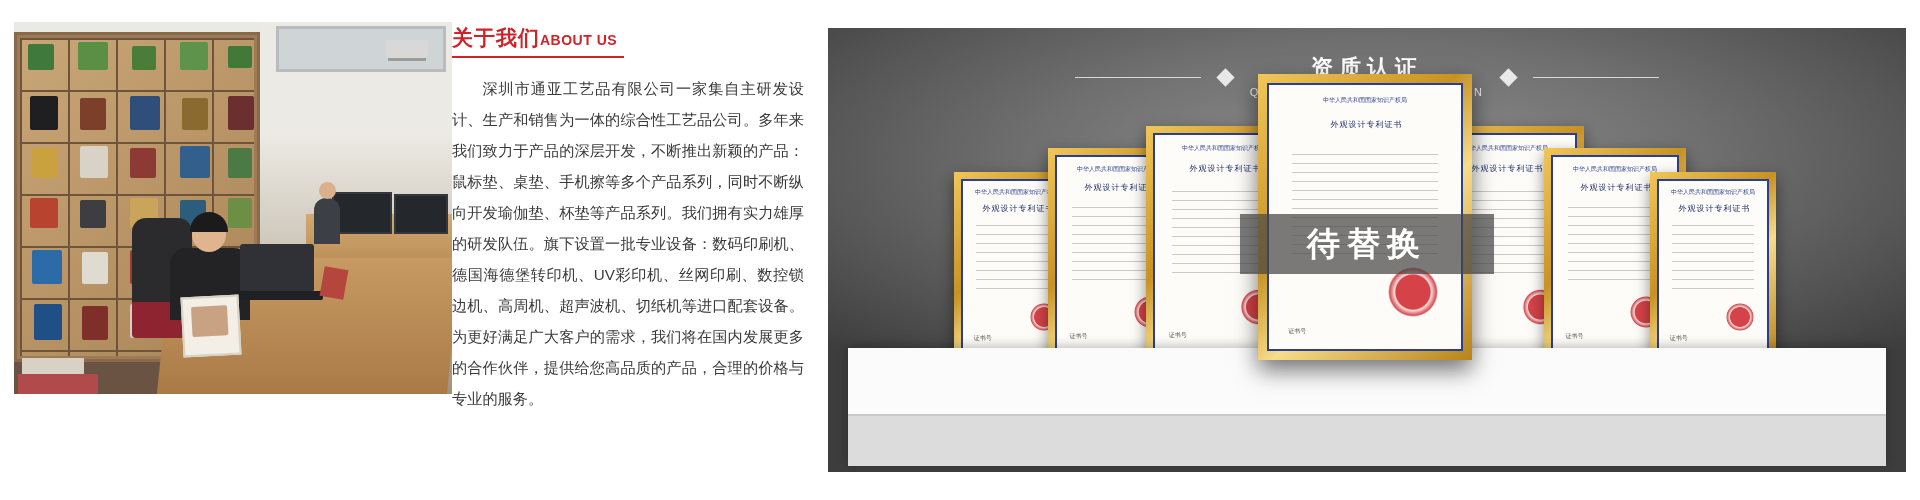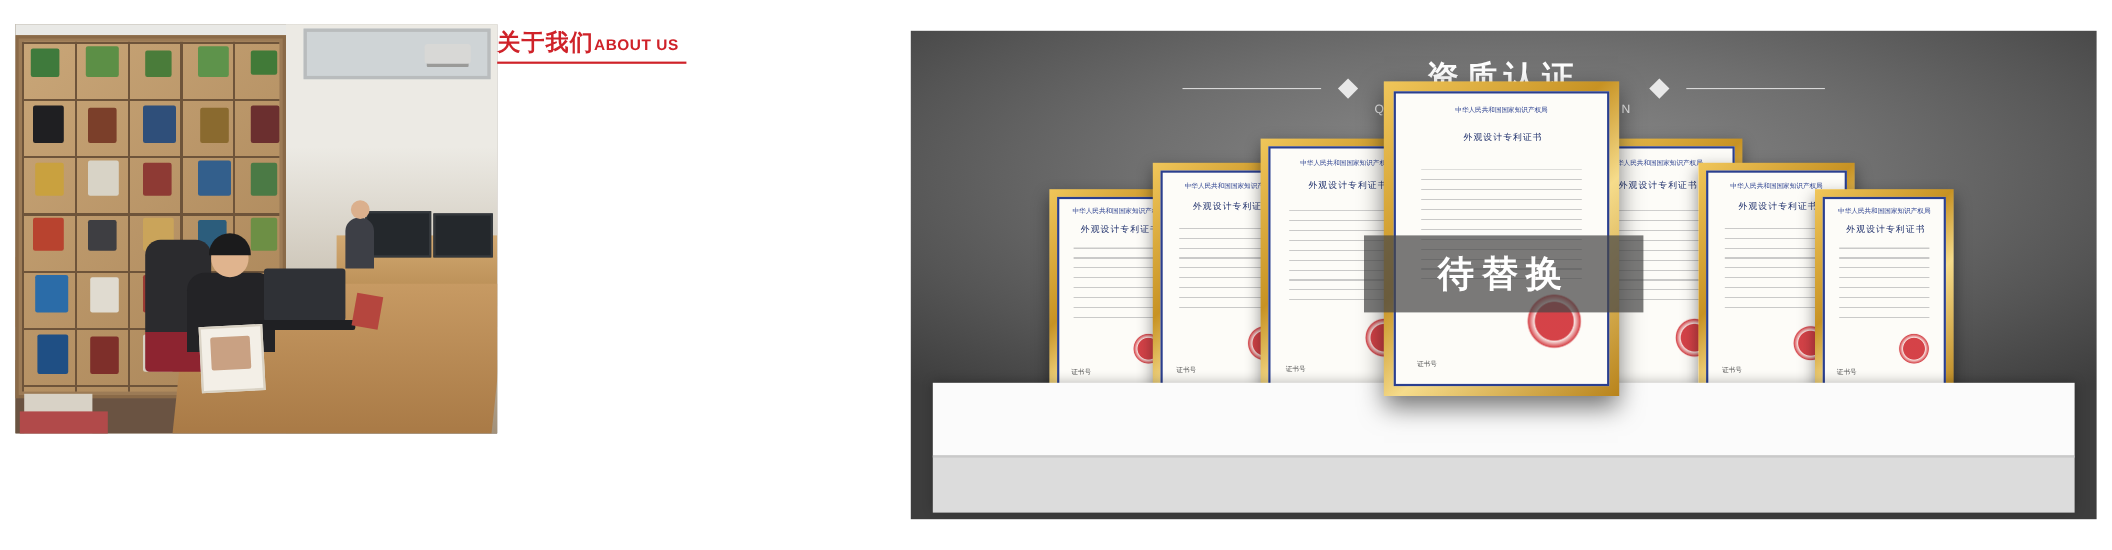--- a/index.html
+++ b/index.html
@@ -322,21 +322,21 @@
   .cert-rule {
     width: 126px;
     height: 1px;
     background: rgba(235,235,235,0.85);
   }
   .cert-titles {
     text-align: center;
     color: #fff;
   }
   .cert-title-cn {
-    font-size: 29px;
+    font-size: 22px;
     font-weight: bold;
     letter-spacing: 6px;
     line-height: 1.1;
   }
   .cert-title-en {
     font-size: 11px;
     letter-spacing: 2.4px;
     margin-top: 6px;
     color: #efefef;
   }
@@ -440,21 +440,21 @@
     padding: 9px;
     box-shadow: 0 10px 22px rgba(0,0,0,0.55);
   }
 
   .placeholder {
     position: absolute;
     left: 50%;
     top: 186px;
     transform: translateX(-50%);
     width: 254px;
-    height: 70px;
+    height: 60px;
     background: rgba(70,70,70,0.72);
     color: #ffffff;
     display: flex;
     align-items: center;
     justify-content: center;
     font-size: 33px;
     font-weight: bold;
     letter-spacing: 7px;
     z-index: 9;
     text-align: right;
@@ -517,20 +517,21 @@
       <div class="floor-box"></div>
       <div class="floor-box2"></div>
     </div>
   </div>
 
   <div class="about">
     <div class="about-head">
       <span class="about-title-cn">关于我们</span>
       <span class="about-title-en">ABOUT US</span>
     </div>
+    <p class="about-body">深圳市通亚工艺品有限公司一家集自主研发设计、生产和销售为一体的综合性工艺品公司。多年来我们致力于产品的深层开发，不断推出新颖的产品：鼠标垫、桌垫、手机擦等多个产品系列，同时不断纵向开发瑜伽垫、杯垫等产品系列。我们拥有实力雄厚的研发队伍。旗下设置一批专业设备：数码印刷机、德国海德堡转印机、UV彩印机、丝网印刷、数控锁边机、高周机、超声波机、切纸机等进口配套设备。为更好满足广大客户的需求，我们将在国内发展更多的合作伙伴，提供给您高品质的产品，合理的价格与专业的服务。</p>
   </div>
 
   <div class="cert">
 
     <div class="cert-title-row">
       <div class="cert-rule"></div>
       <div class="cert-diamond"></div>
       <div class="cert-titles">
         <div class="cert-title-cn">资质认证</div>
         <div class="cert-title-en">QUALIFICATION CERTIFICATION</div>

